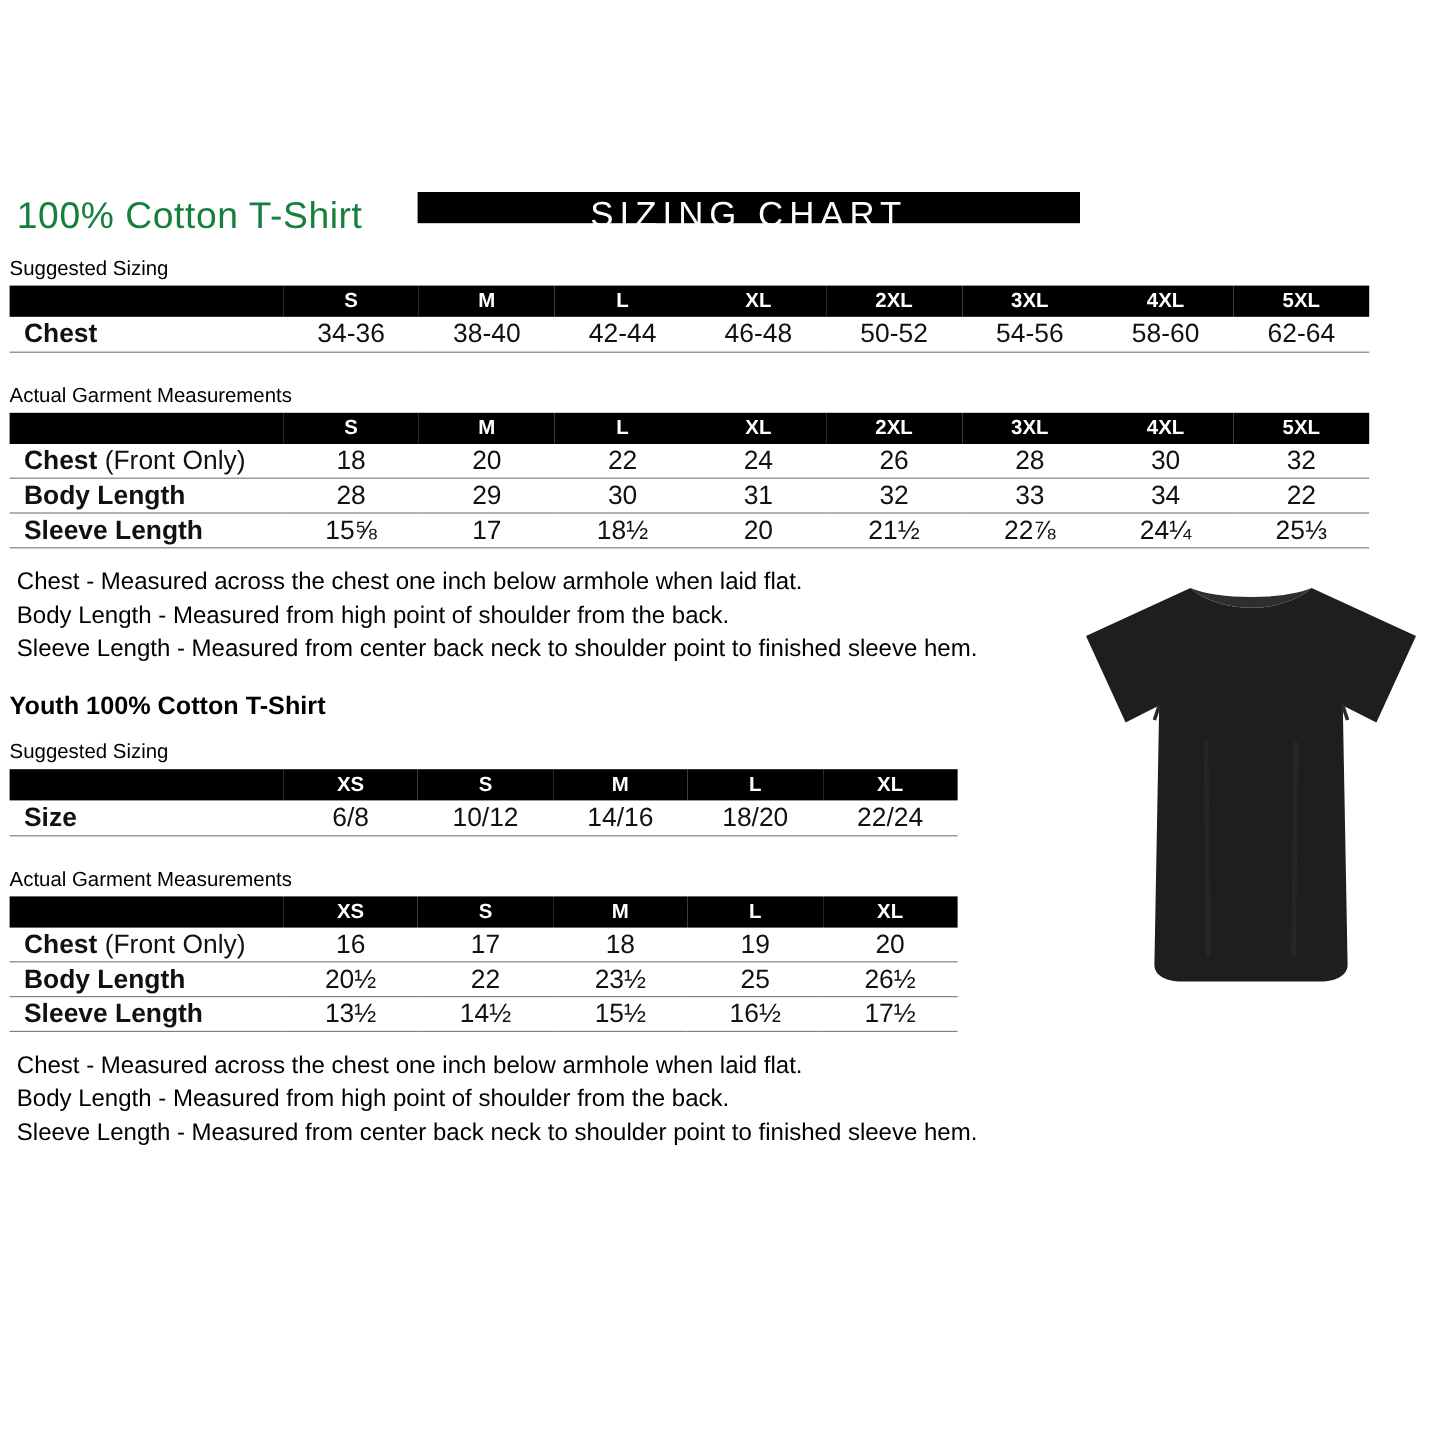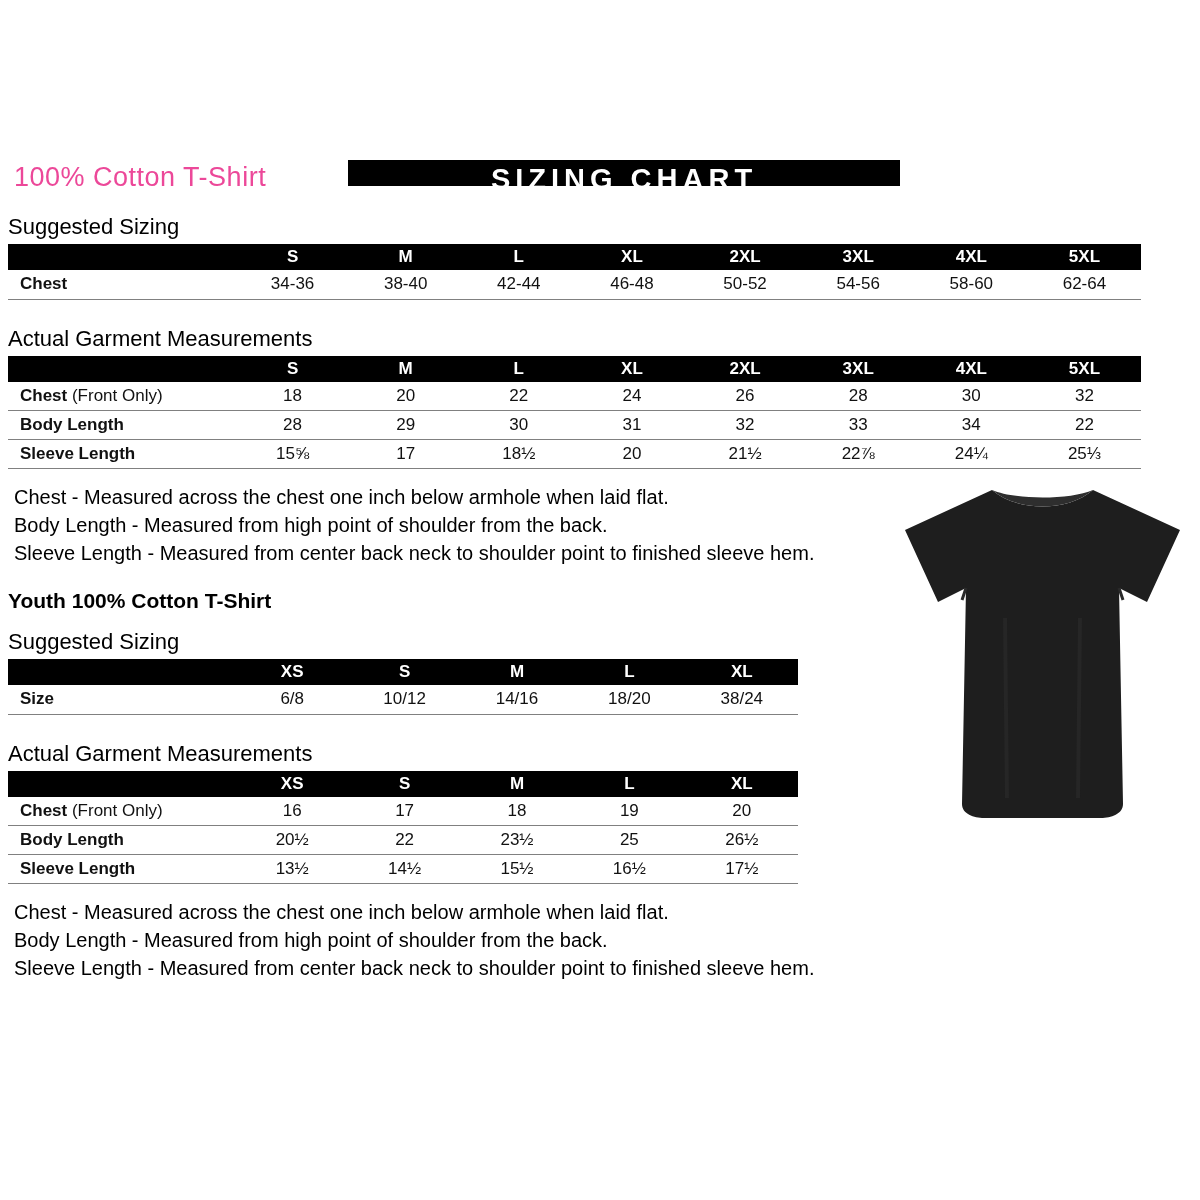--- a/index.html
+++ b/index.html
@@ -20,62 +20,62 @@
   }
   .header-row {
     position: relative;
     height: 44px;
     margin-bottom: 10px;
   }
   .page-title {
     position: absolute;
     left: 6px;
     top: 2px;
-    font-size: 27px;
+    font-size: 31px;
     font-weight: 400;
     letter-spacing: 0.5px;
-    color: #ec4899;
+    color: #15803d;
   }
   .banner {
     position: absolute;
     left: 340px;
     top: 0;
     width: 552px;
     height: 26px;
     background: #000;
     color: #fff;
     font-size: 29px;
-    font-weight: 700;
+    font-weight: 400;
     letter-spacing: 5px;
     text-align: center;
     line-height: 38px;
   }
   .section-label {
-    font-size: 22px;
+    font-size: 17px;
     color: #000;
     margin: 0 0 4px 0;
   }
   table {
     border-collapse: collapse;
     table-layout: fixed;
   }
   table.adult { width: 1133px; }
   table.youth { width: 790px; }
   thead th {
     background: #000;
     color: #fff;
     font-weight: 700;
     font-size: 17px;
     height: 26px;
     text-align: center;
   }
   thead th.label-col { width: 228px; }
   tbody th, tbody td {
     height: 29px;
-    font-size: 17px;
+    font-size: 22px;
     border-bottom: 1px solid #808080;
     vertical-align: middle;
   }
   tbody th {
     text-align: left;
     padding-left: 12px;
     font-weight: 400;
   }
   tbody th b { font-weight: 700; }
   tbody td { text-align: center; }
@@ -214,21 +214,21 @@
           <th>XL</th>
         </tr>
       </thead>
       <tbody>
         <tr>
           <th><b>Size</b></th>
           <td>6/8</td>
           <td>10/12</td>
           <td>14/16</td>
           <td>18/20</td>
-          <td>38/24</td>
+          <td>22/24</td>
         </tr>
       </tbody>
     </table>
 
   <div class="section-label">Actual Garment Measurements</div>
   <table class="youth tbl-gap-md">
       <thead>
         <tr>
           <th class="label-col"></th>
           <th>XS</th>

